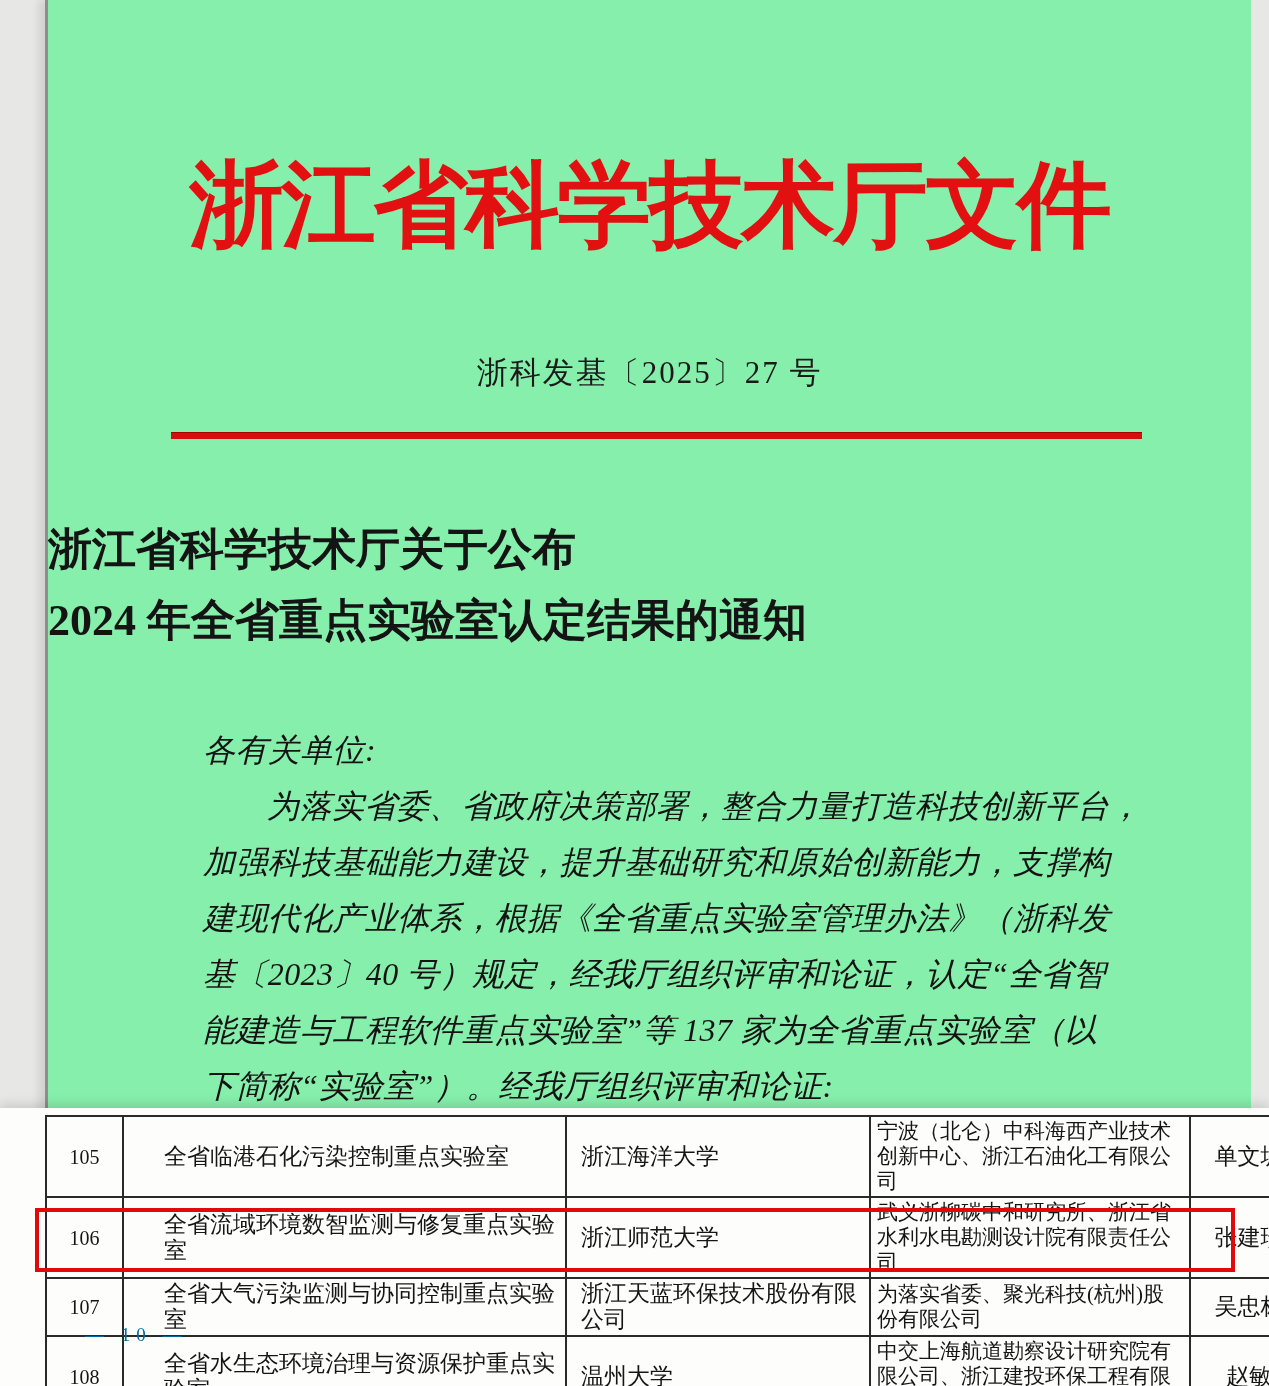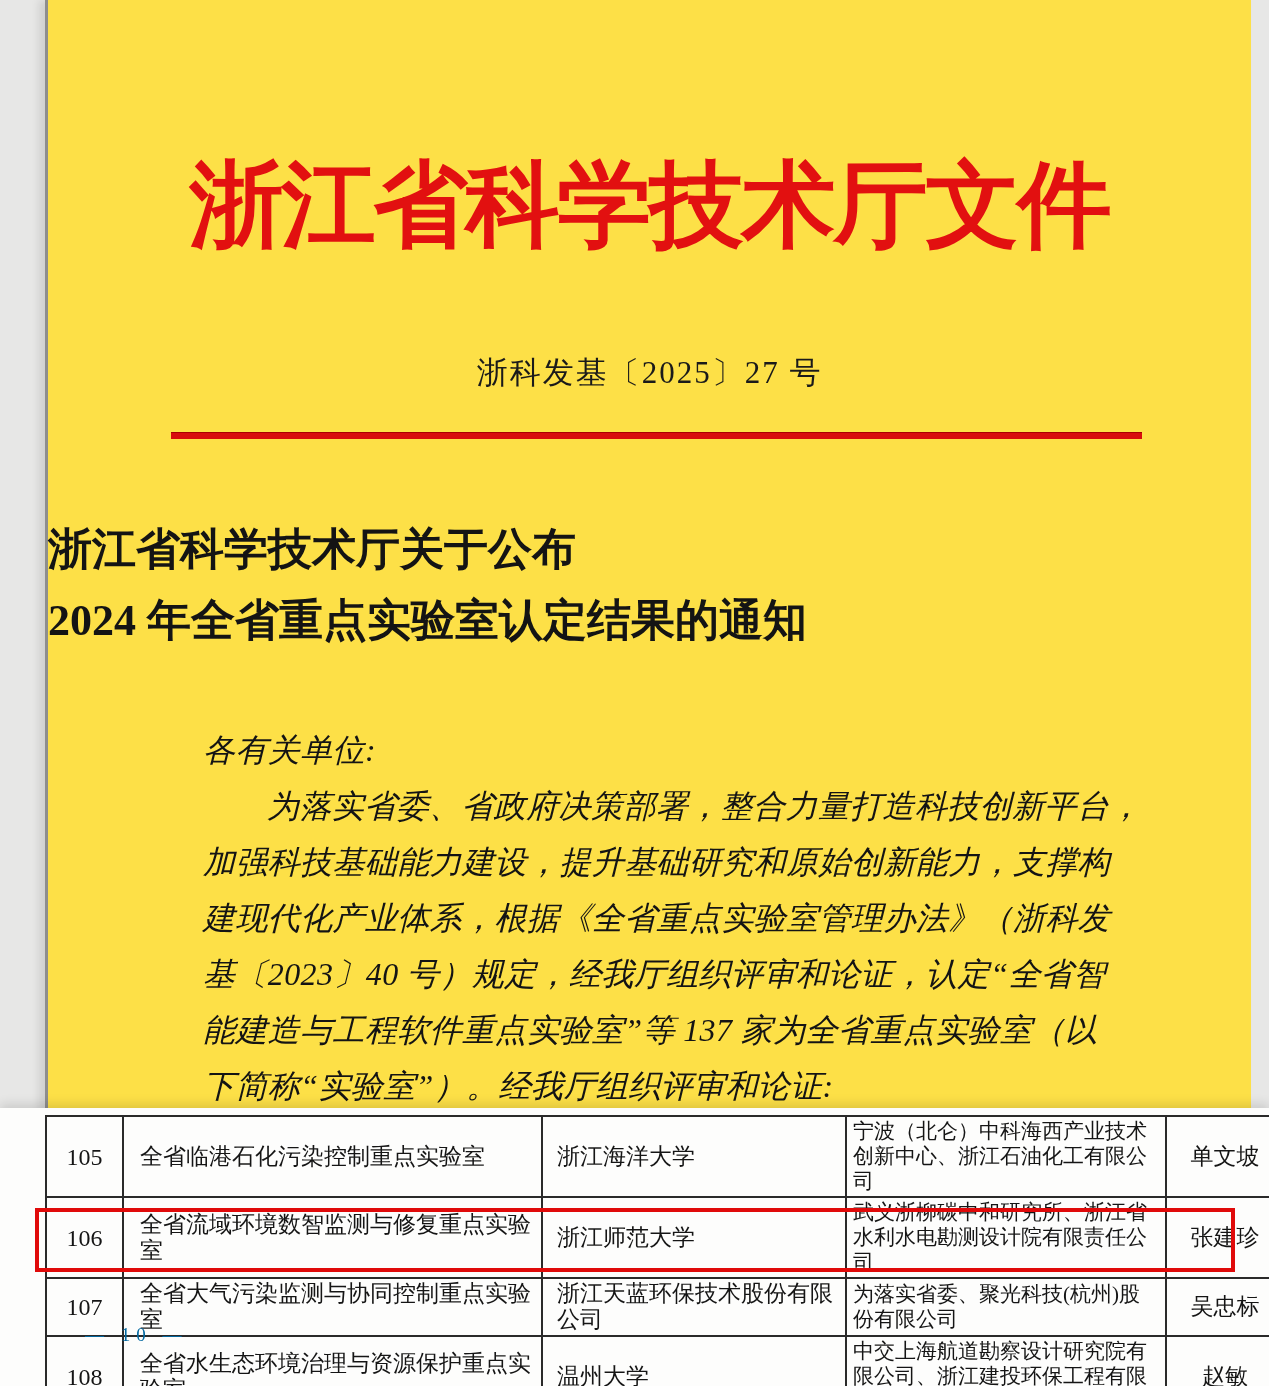--- a/index.html
+++ b/index.html
@@ -5,21 +5,21 @@
   html,body{margin:0;padding:0;}
   body{
     width:1269px;height:1386px;position:relative;overflow:hidden;
     background:#e7e7e6;
     font-family:"Liberation Serif","DejaVu Serif",serif;
     color:#111;
   }
   
   .page{
     position:absolute;left:45px;top:0;width:1203px;height:1112px;
-    background:#fde047;border-left:3px solid #8e8e8e;
+    background:#86efac;border-left:3px solid #8e8e8e;
     box-shadow:-6px 0 8px rgba(0,0,0,0.10);
   }
   .doc-title{
     position:absolute;left:0;top:142px;width:100%;text-align:center;
     font-size:94px;font-weight:900;letter-spacing:-2px;color:#e21010;
     white-space:nowrap;
   }
   .doc-number{
     position:absolute;left:0;top:352px;width:100%;text-align:center;
     font-size:31px;color:#1a1a1a;letter-spacing:2px;
@@ -48,22 +48,22 @@
   }
   table.result-table{
     position:absolute;left:45px;top:7px;width:1168px;
     border-collapse:collapse;table-layout:fixed;
   }
   .result-table td{
     border:2px solid #2a2a2a;color:#151515;
     font-size:22px;line-height:26px;padding:2px 6px;
     overflow:hidden;
   }
-  .result-table .c-no{width:63px;text-align:center;font-size:24px;}
-  .result-table .c-lab{width:395px;padding-left:16px;font-size:23px;}
+  .result-table .c-no{width:63px;text-align:center;font-size:20px;}
+  .result-table .c-lab{width:395px;padding-left:40px;font-size:23px;}
   .result-table .c-inst{width:282px;padding-left:14px;font-size:23px;}
   .result-table .c-part{width:306px;font-size:21px;line-height:25px;margin-left:24px;}
   .result-table .c-dir{width:104px;text-align:center;font-size:23px;}
   .result-table tr{height:49px;}
   .highlight-box{
     position:absolute;left:35px;top:100px;width:1192px;height:56px;
     border:4px solid #e00a0a;pointer-events:none;
   }
   .page-number{
     position:absolute;left:85px;top:216px;

